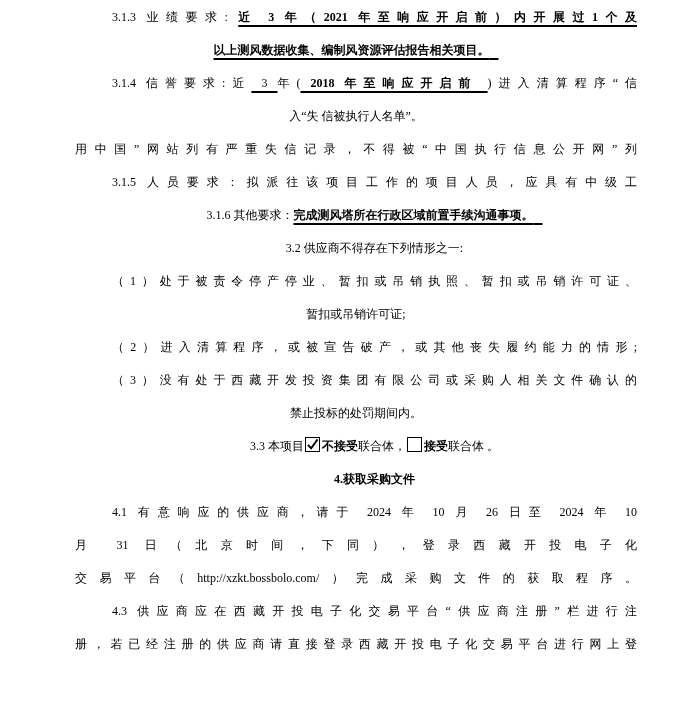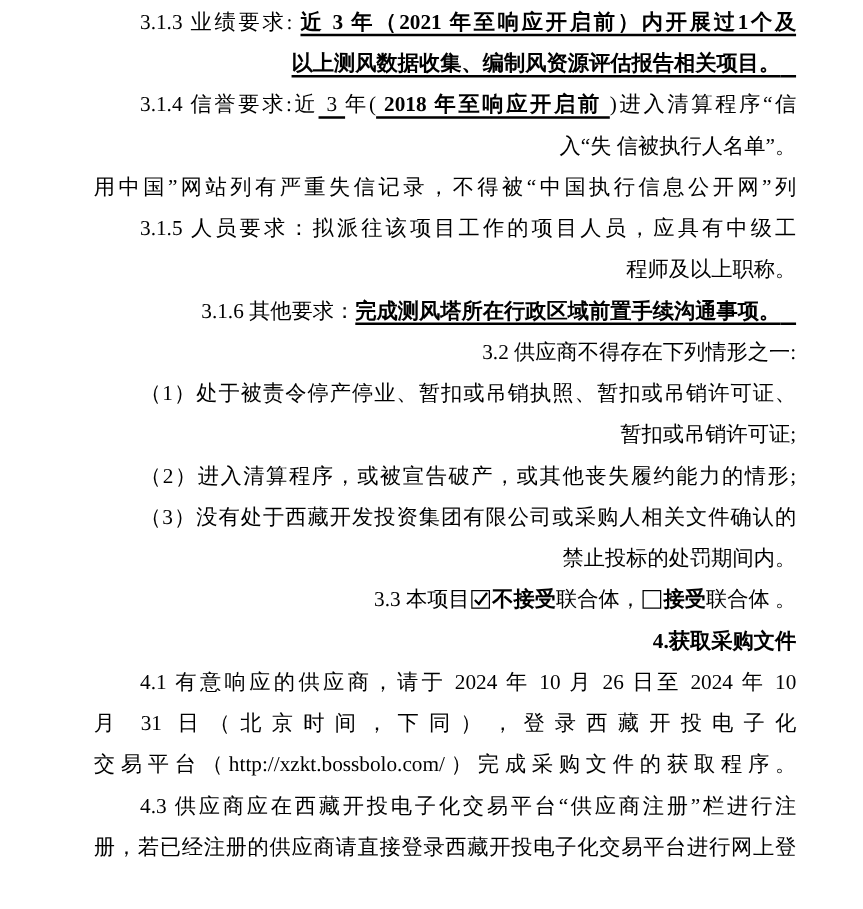--- a/index.html
+++ b/index.html
@@ -4,28 +4,28 @@
 <style>
   html,body{margin:0;padding:0;background:#ffffff;}
   .page{
     position:relative;
     width:690px;height:727px;
     box-sizing:border-box;
     padding:1px 53px 0 75px;
     background:#ffffff;
     color:#000000;
     font-family:"Liberation Serif","DejaVu Serif",serif;
-    font-size:17px;
+    font-size:12px;
     overflow:hidden;
   }
   .line{
     height:33px;
     line-height:33px;
     overflow:hidden;
-    text-align:right;
+    text-align:center;
     white-space:normal;
   }
   .line.indent{text-indent:37px;}
   .line.stretch{
     text-align:justify;
     text-align-last:justify;
     text-justify:inter-character;
   }
   .run{color:#000000;}
   .run.b{font-weight:bold;}
@@ -50,21 +50,20 @@
 </head>
 <body>
 
 <div class="page">
     <div class="line indent stretch"><span class="run">3.1.3 业绩要求: </span><span class="run b u">近 3 年（2021 年至响应开启前）内开展过1个及</span></div>
     <div class="line"><span class="run b u">以上测风数据收集、编制风资源评估报告相关项目。</span><span class="run u">&nbsp;&nbsp;&nbsp;</span></div>
     <div class="line indent stretch"><span class="run">3.1.4 信誉要求:近</span><span class="run u"> 3 </span><span class="run">年(</span><span class="run b u"> 2018 年至响应开启前 </span><span class="run">)进入清算程序“信</span></div>
     <div class="line"><span class="run">入“失 信被执行人名单”。</span></div>
     <div class="line stretch"><span class="run">用中国”网站列有严重失信记录，不得被“中国执行信息公开网”列</span></div>
     <div class="line indent stretch"><span class="run">3.1.5 人员要求：拟派往该项目工作的项目人员，应具有中级工</span></div>
-    <div class="line"><span class="run">程师及以上职称。</span></div>
     <div class="line indent"><span class="run">3.1.6 其他要求：</span><span class="run b u">完成测风塔所在行政区域前置手续沟通事项。</span><span class="run u">&nbsp;&nbsp;&nbsp;</span></div>
     <div class="line indent"><span class="run">3.2 供应商不得存在下列情形之一:</span></div>
     <div class="line indent stretch"><span class="run">（1）处于被责令停产停业、暂扣或吊销执照、暂扣或吊销许可证、</span></div>
     <div class="line"><span class="run">暂扣或吊销许可证;</span></div>
     <div class="line indent stretch"><span class="run">（2）进入清算程序，或被宣告破产，或其他丧失履约能力的情形;</span></div>
     <div class="line indent stretch"><span class="run">（3）没有处于西藏开发投资集团有限公司或采购人相关文件确认的</span></div>
     <div class="line"><span class="run">禁止投标的处罚期间内。</span></div>
     <div class="line indent"><span class="run">3.3 本项目</span><span class="cb checked"><svg viewBox="0 0 14 14">
           <polyline points="2,7.5 5.5,11 12.5,1.5" fill="none" stroke="#000000" stroke-width="2"></polyline>
         </svg></span><span class="run b">不接受</span><span class="run">联合体，</span><span class="cb"></span><span class="run b">接受</span><span class="run">联合体 。</span></div>

